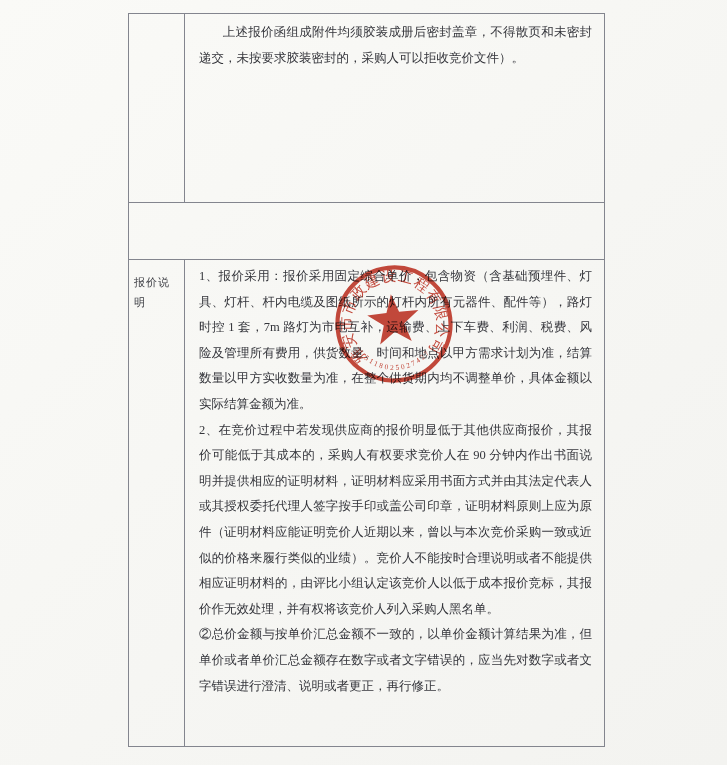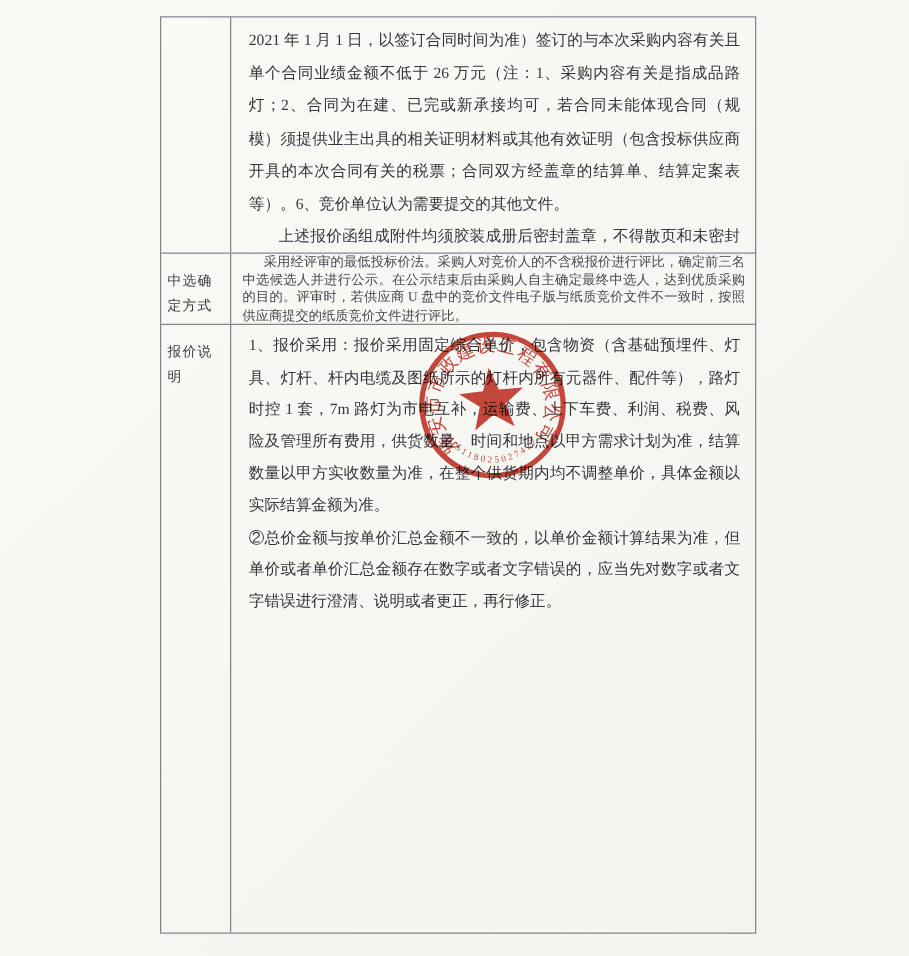--- a/index.html
+++ b/index.html
@@ -80,36 +80,32 @@
 </head>
 <body>
 
 <div class="page">
 
   <div class="doc-table">
 
     <div class="row row-cont">
       <div class="label-cell"></div>
       <div class="content-cell">
-        <p class="para">2021 年 1 月 1 日，以签订合同时间为准）签订的与本次采购内容有关且单个合同业绩金额不低于 26 万元（注：1、采购内容有关是指成品路灯；2、合同为在建、已完或新承接均可，若合同未能体现合同（规模）须提供业主出具的相关证明材料或其他有效证明（包含投标供应商开具的本次合同有关的税票；合同双方经盖章的结算单、结算定案表等）。6、竞价单位认为需要提交的其他文件。</p>
         <p class="para indent1">上述报价函组成附件均须胶装成册后密封盖章，不得散页和未密封递交，未按要求胶装密封的，采购人可以拒收竞价文件）。</p>
       </div>
     </div>
 
     <div class="row row-mid">
-      <div class="label-cell">中选确定方式</div>
-      <div class="content-cell">
-        <p class="para indent-small">采用经评审的最低投标价法。采购人对竞价人的不含税报价进行评比，确定前三名中选候选人并进行公示。在公示结束后由采购人自主确定最终中选人，达到优质采购的目的。评审时，若供应商 U 盘中的竞价文件电子版与纸质竞价文件不一致时，按照供应商提交的纸质竞价文件进行评比。</p>
-      </div>
     </div>
 
     <div class="row row-quote">
       <div class="label-cell">报价说明</div>
       <div class="content-cell">
         <p class="para">1、报价采用：报价采用固定综合单价，包含物资（含基础预埋件、灯具、灯杆、杆内电缆及图纸所示的灯杆内所有元器件、配件等），路灯时控 1 套，7m 路灯为市电互补，运输费、上下车费、利润、税费、风险及管理所有费用，供货数量、时间和地点以甲方需求计划为准，结算数量以甲方实收数量为准，在整个供货期内均不调整单价，具体金额以实际结算金额为准。</p>
+        <p class="para">2、在竞价过程中若发现供应商的报价明显低于其他供应商报价，其报价可能低于其成本的，采购人有权要求竞价人在 90 分钟内作出书面说明并提供相应的证明材料，证明材料应采用书面方式并由其法定代表人或其授权委托代理人签字按手印或盖公司印章，证明材料原则上应为原件（证明材料应能证明竞价人近期以来，曾以与本次竞价采购一致或近似的价格来履行类似的业绩）。竞价人不能按时合理说明或者不能提供相应证明材料的，由评比小组认定该竞价人以低于成本报价竞标，其报价作无效处理，并有权将该竞价人列入采购人黑名单。</p>
         <p class="para">②总价金额与按单价汇总金额不一致的，以单价金额计算结果为准，但单价或者单价汇总金额存在数字或者文字错误的，应当先对数字或者文字错误进行澄清、说明或者更正，再行修正。</p>
 
       </div>
     </div>
 
   </div>
 
   <svg class="seal" viewBox="0 0 190 190">
     <defs>
       <path id="seal-arc-top" d="M 64.6 125.4 A 43 43 0 1 1 125.4 125.4" fill="none"></path>

